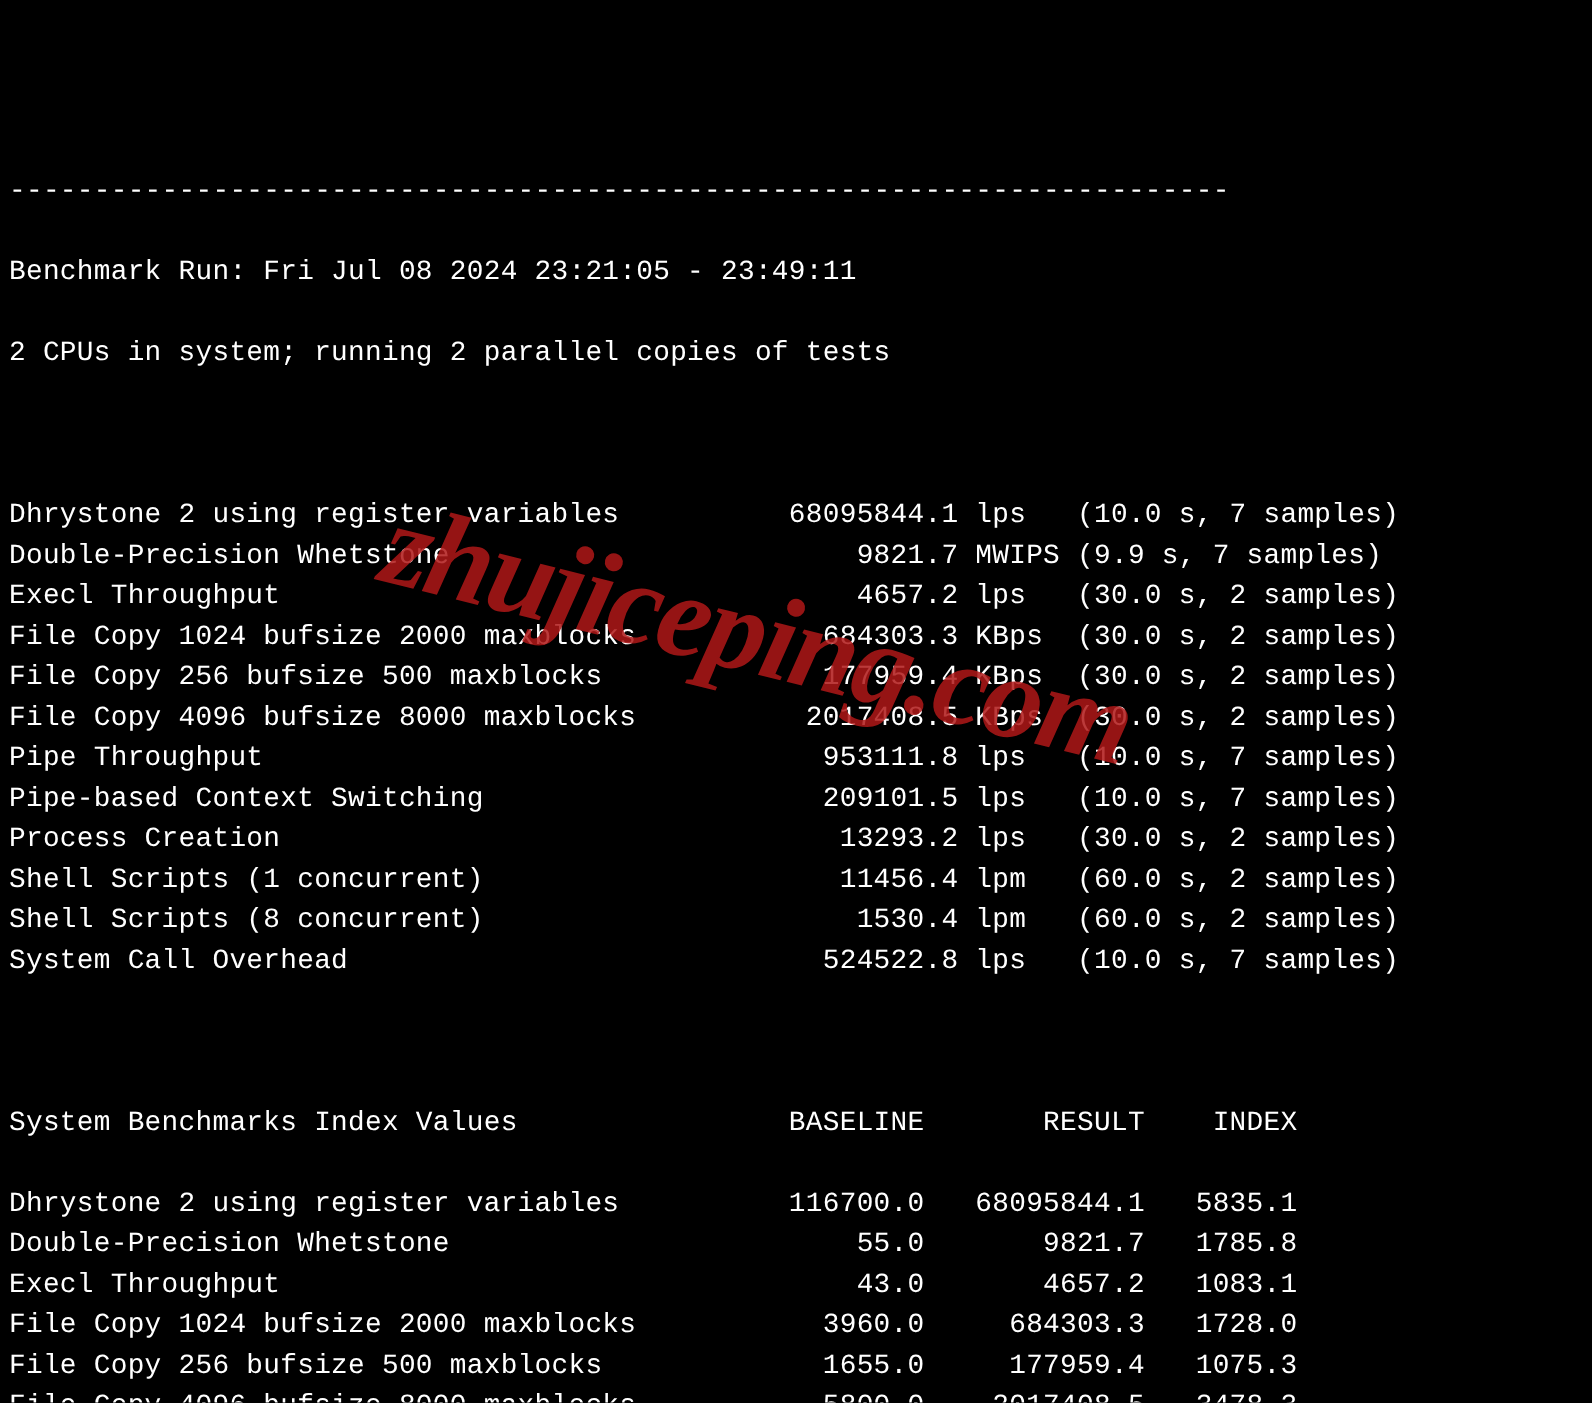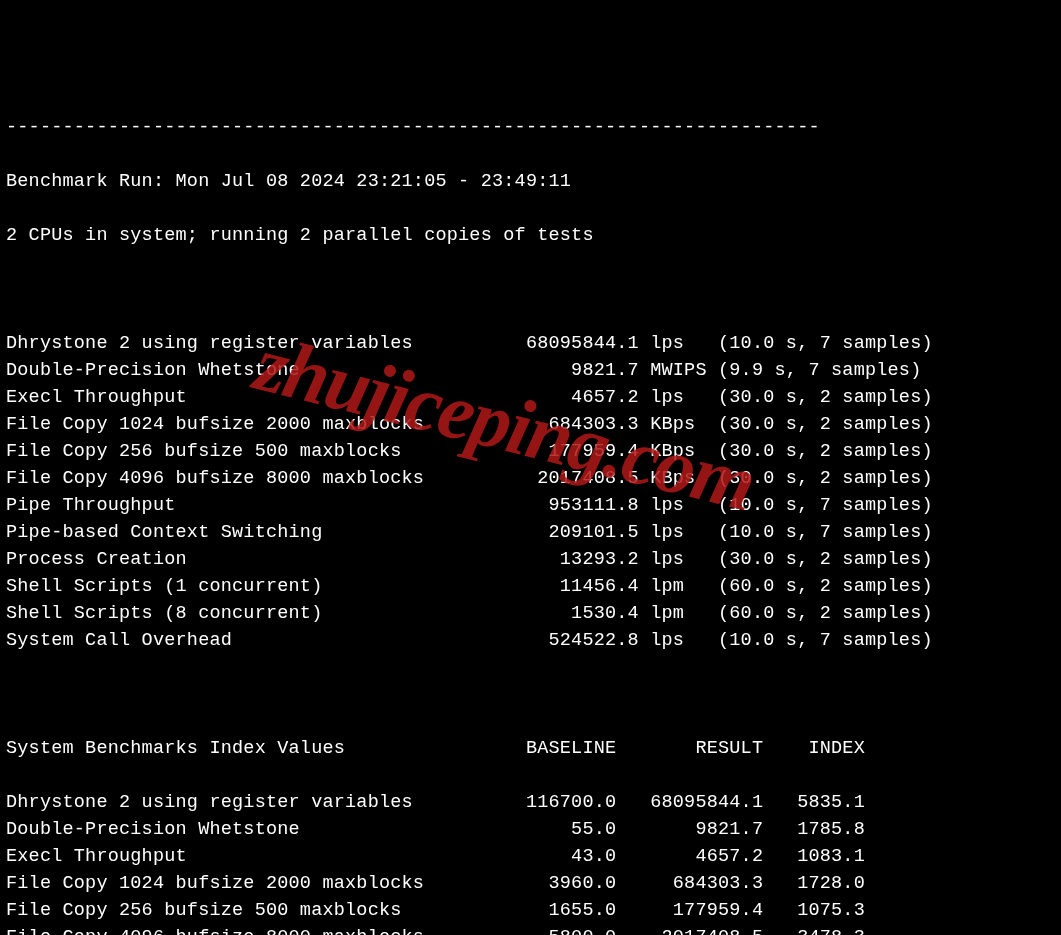--- a/index.html
+++ b/index.html
@@ -33,21 +33,21 @@
     letter-spacing: -2px;
   }
   .line { display: block; }
 </style>
 </head>
 <body>
 
 
 
 <span class="line">------------------------------------------------------------------------</span>
-<span class="line">Benchmark Run: Mon Jul 08 2024 23:21:05 - 23:49:11</span>
+<span class="line">Benchmark Run: Fri Jul 08 2024 23:21:05 - 23:49:11</span>
 <span class="line">2 CPUs in system; running 2 parallel copies of tests</span>
 <span class="line"> </span>
 <div id="results-block"><span class="line">Dhrystone 2 using register variables          68095844.1 lps   (10.0 s, 7 samples)</span><span class="line">Double-Precision Whetstone                        9821.7 MWIPS (9.9 s, 7 samples)</span><span class="line">Execl Throughput                                  4657.2 lps   (30.0 s, 2 samples)</span><span class="line">File Copy 1024 bufsize 2000 maxblocks           684303.3 KBps  (30.0 s, 2 samples)</span><span class="line">File Copy 256 bufsize 500 maxblocks             177959.4 KBps  (30.0 s, 2 samples)</span><span class="line">File Copy 4096 bufsize 8000 maxblocks          2017408.5 KBps  (30.0 s, 2 samples)</span><span class="line">Pipe Throughput                                 953111.8 lps   (10.0 s, 7 samples)</span><span class="line">Pipe-based Context Switching                    209101.5 lps   (10.0 s, 7 samples)</span><span class="line">Process Creation                                 13293.2 lps   (30.0 s, 2 samples)</span><span class="line">Shell Scripts (1 concurrent)                     11456.4 lpm   (60.0 s, 2 samples)</span><span class="line">Shell Scripts (8 concurrent)                      1530.4 lpm   (60.0 s, 2 samples)</span><span class="line">System Call Overhead                            524522.8 lps   (10.0 s, 7 samples)</span></div>
 <span class="line"> </span>
 <span class="line" id="index-header-line">System Benchmarks Index Values                BASELINE       RESULT    INDEX</span>
 <div id="index-block"><span class="line">Dhrystone 2 using register variables          116700.0   68095844.1   5835.1</span><span class="line">Double-Precision Whetstone                        55.0       9821.7   1785.8</span><span class="line">Execl Throughput                                  43.0       4657.2   1083.1</span><span class="line">File Copy 1024 bufsize 2000 maxblocks           3960.0     684303.3   1728.0</span><span class="line">File Copy 256 bufsize 500 maxblocks             1655.0     177959.4   1075.3</span><span class="line">File Copy 4096 bufsize 8000 maxblocks           5800.0    2017408.5   3478.3</span></div>
 
 
 
 <div class="watermark">zhujiceping.com</div>

